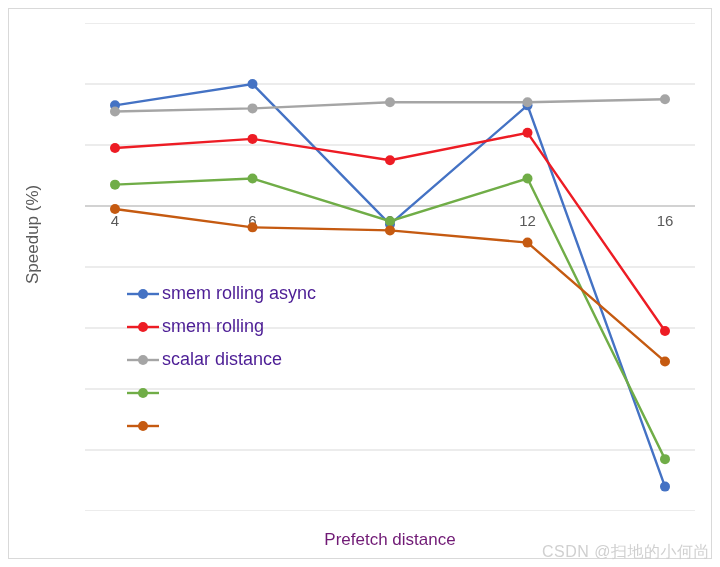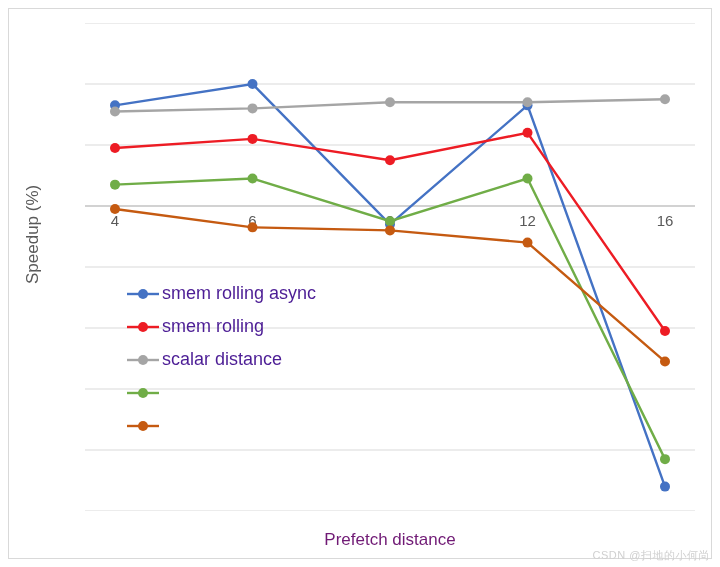--- a/index.html
+++ b/index.html
@@ -84,21 +84,21 @@
     display: flex;
     align-items: center;
     justify-content: center;
     margin-right: 3px;
   }
   .legend-swatch svg { display:block; }
   .watermark {
     position: absolute;
     right: 10px;
     bottom: 4px;
-    font-size: 11px;
+    font-size: 16px;
     color: #d0d0d0;
     letter-spacing: 0.5px;
     font-family: sans-serif;
   }
 </style>
 </head>
 <body>
 
 <div class="chart-wrap">
 

